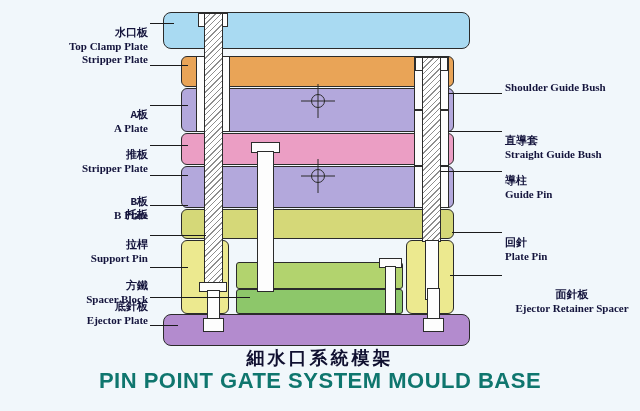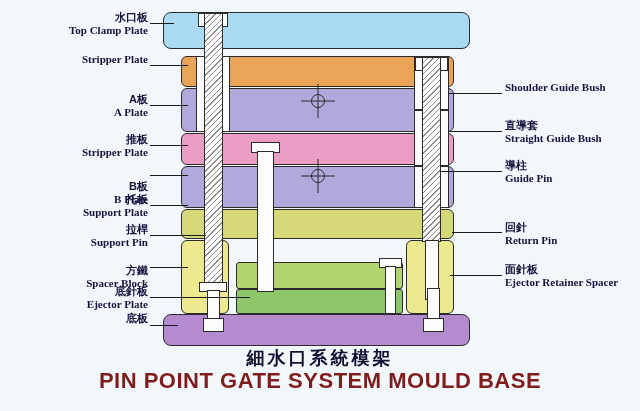--- a/index.html
+++ b/index.html
@@ -20,30 +20,30 @@
   .c-pink     { background:#eb9ec4; }
   .c-support  { background:#d5d878; }
   .c-spacer   { background:#ece98f; }
   .c-retainer { background:#b2d36e; }
   .c-ejector  { background:#8dc76a; }
   .c-bottom   { background:#b38bce; }
   .line { position:absolute; height:1px; background:#1b1b1b; }
   .label { position:absolute; color:#14143c; line-height:13px; }
   .label.left  { left:0; width:148px; text-align:right; }
   .label.right { left:505px; width:134px; text-align:left; white-space:nowrap; }
-  .label .zh { font-size:11px; font-weight:bold; font-family:Liberation Sans, sans-serif; }
+  .label .zh { font-size:11px; font-weight:bold; font-family:Liberation Mono, monospace;margin-top:16px; }
   .label .en { font-size:11px; font-weight:bold; font-family:"Liberation Serif", serif; }
   .cross { position:absolute; width:34px; height:34px; }
   .title-zh {
     position:absolute; top:346px; left:0; width:640px; text-align:center;
     font-size:18px; font-weight:bold; color:#101030; letter-spacing:3px;
   }
   .title-en {
     position:absolute; top:368px; left:0; width:640px; text-align:center;
-    font-size:22px; font-weight:bold; color:#7f1d1d; letter-spacing:0.5px;
+    font-size:22px; font-weight:bold; color:#0f766e; letter-spacing:0.5px;
   }
 </style>
 </head>
 <body>
 
 <div class="part r8 c-topclamp" style="left:163px; top:12px; width:305px; height:35px;"></div>
 <div class="part r6 c-orange" style="left:181px; top:56px; width:271px; height:29px;"></div>
 <div class="part r6 c-lav" style="left:181px; top:88px; width:271px; height:42px;"></div>
 <div class="part r6 c-pink" style="left:181px; top:133px; width:271px; height:30px;"></div>
 <div class="part r6 c-lav" style="left:181px; top:166px; width:271px; height:40px;"></div>
@@ -117,52 +117,50 @@
 <div class="label left" style="top:133px;">
   <div class="zh">推板</div>
   <div class="en">Stripper Plate</div>
 </div>
 <div class="label left" style="top:180px;">
   <div class="zh">B板</div>
   <div class="en">B Plate</div>
 </div>
 <div class="label left" style="top:193px;">
   <div class="zh">托板</div>
-  <div class="en">Support Plate</div>
 </div>
 <div class="label left" style="top:223px;">
   <div class="zh">拉桿</div>
   <div class="en">Support Pin</div>
 </div>
 <div class="label left" style="top:264px;">
   <div class="zh">方鐵</div>
   <div class="en">Spacer Block</div>
 </div>
 <div class="label left" style="top:285px;">
   <div class="zh">底針板</div>
   <div class="en">Ejector Plate</div>
 </div>
 <div class="label left" style="top:312px;">
-  <div class="zh">底板</div>
 </div>
 
 <div class="label right" style="top:81px;">
   <div class="en">Shoulder Guide Bush</div>
 </div>
 <div class="label right" style="top:119px;">
   <div class="zh">直導套</div>
   <div class="en">Straight Guide Bush</div>
 </div>
 <div class="label right" style="top:159px;">
   <div class="zh">導柱</div>
   <div class="en">Guide Pin</div>
 </div>
 <div class="label right" style="top:221px;">
   <div class="zh">回針</div>
-  <div class="en">Return Pin</div>
+  <div class="en">Plate Pin</div>
 </div>
-<div class="label right" style="top:263px;">
+<div class="label right" style="top:273px;text-align:center;">
   <div class="zh">面針板</div>
   <div class="en">Ejector Retainer Spacer</div>
 </div>
 
 <div class="title-zh">細水口系統模架</div>
 <div class="title-en">PIN POINT GATE SYSTEM MOULD BASE</div>
 
 </body></html>

